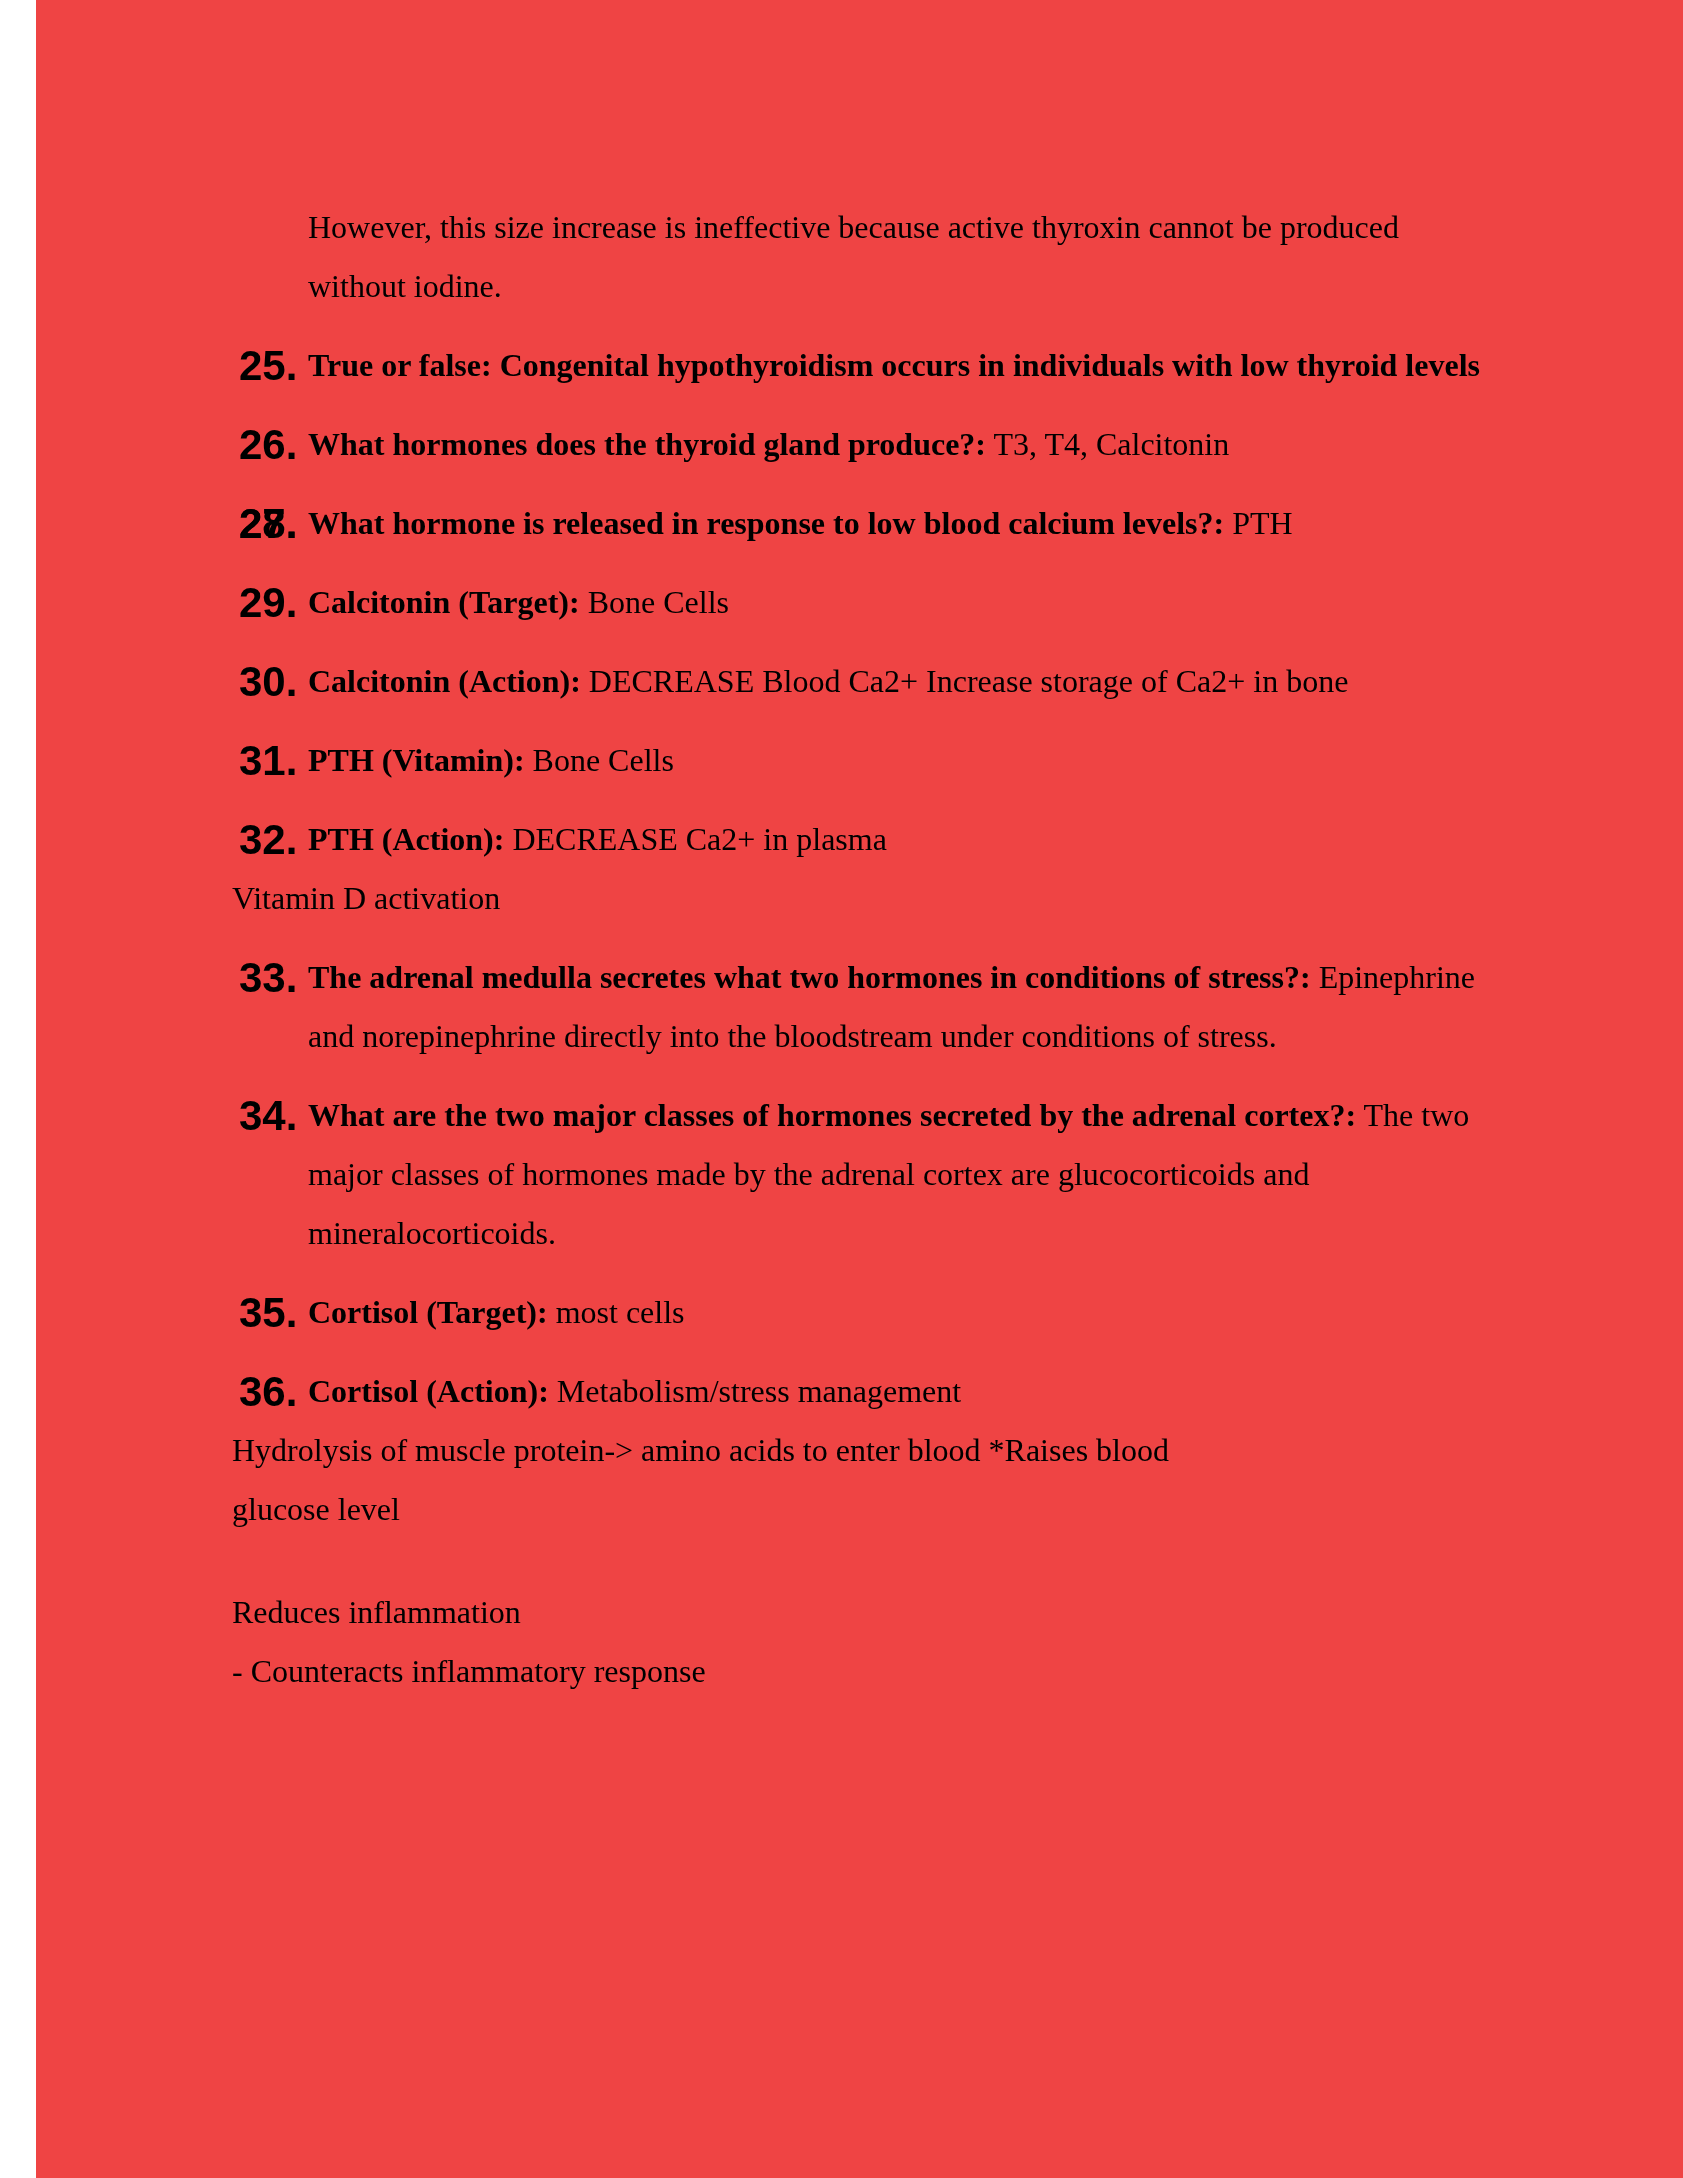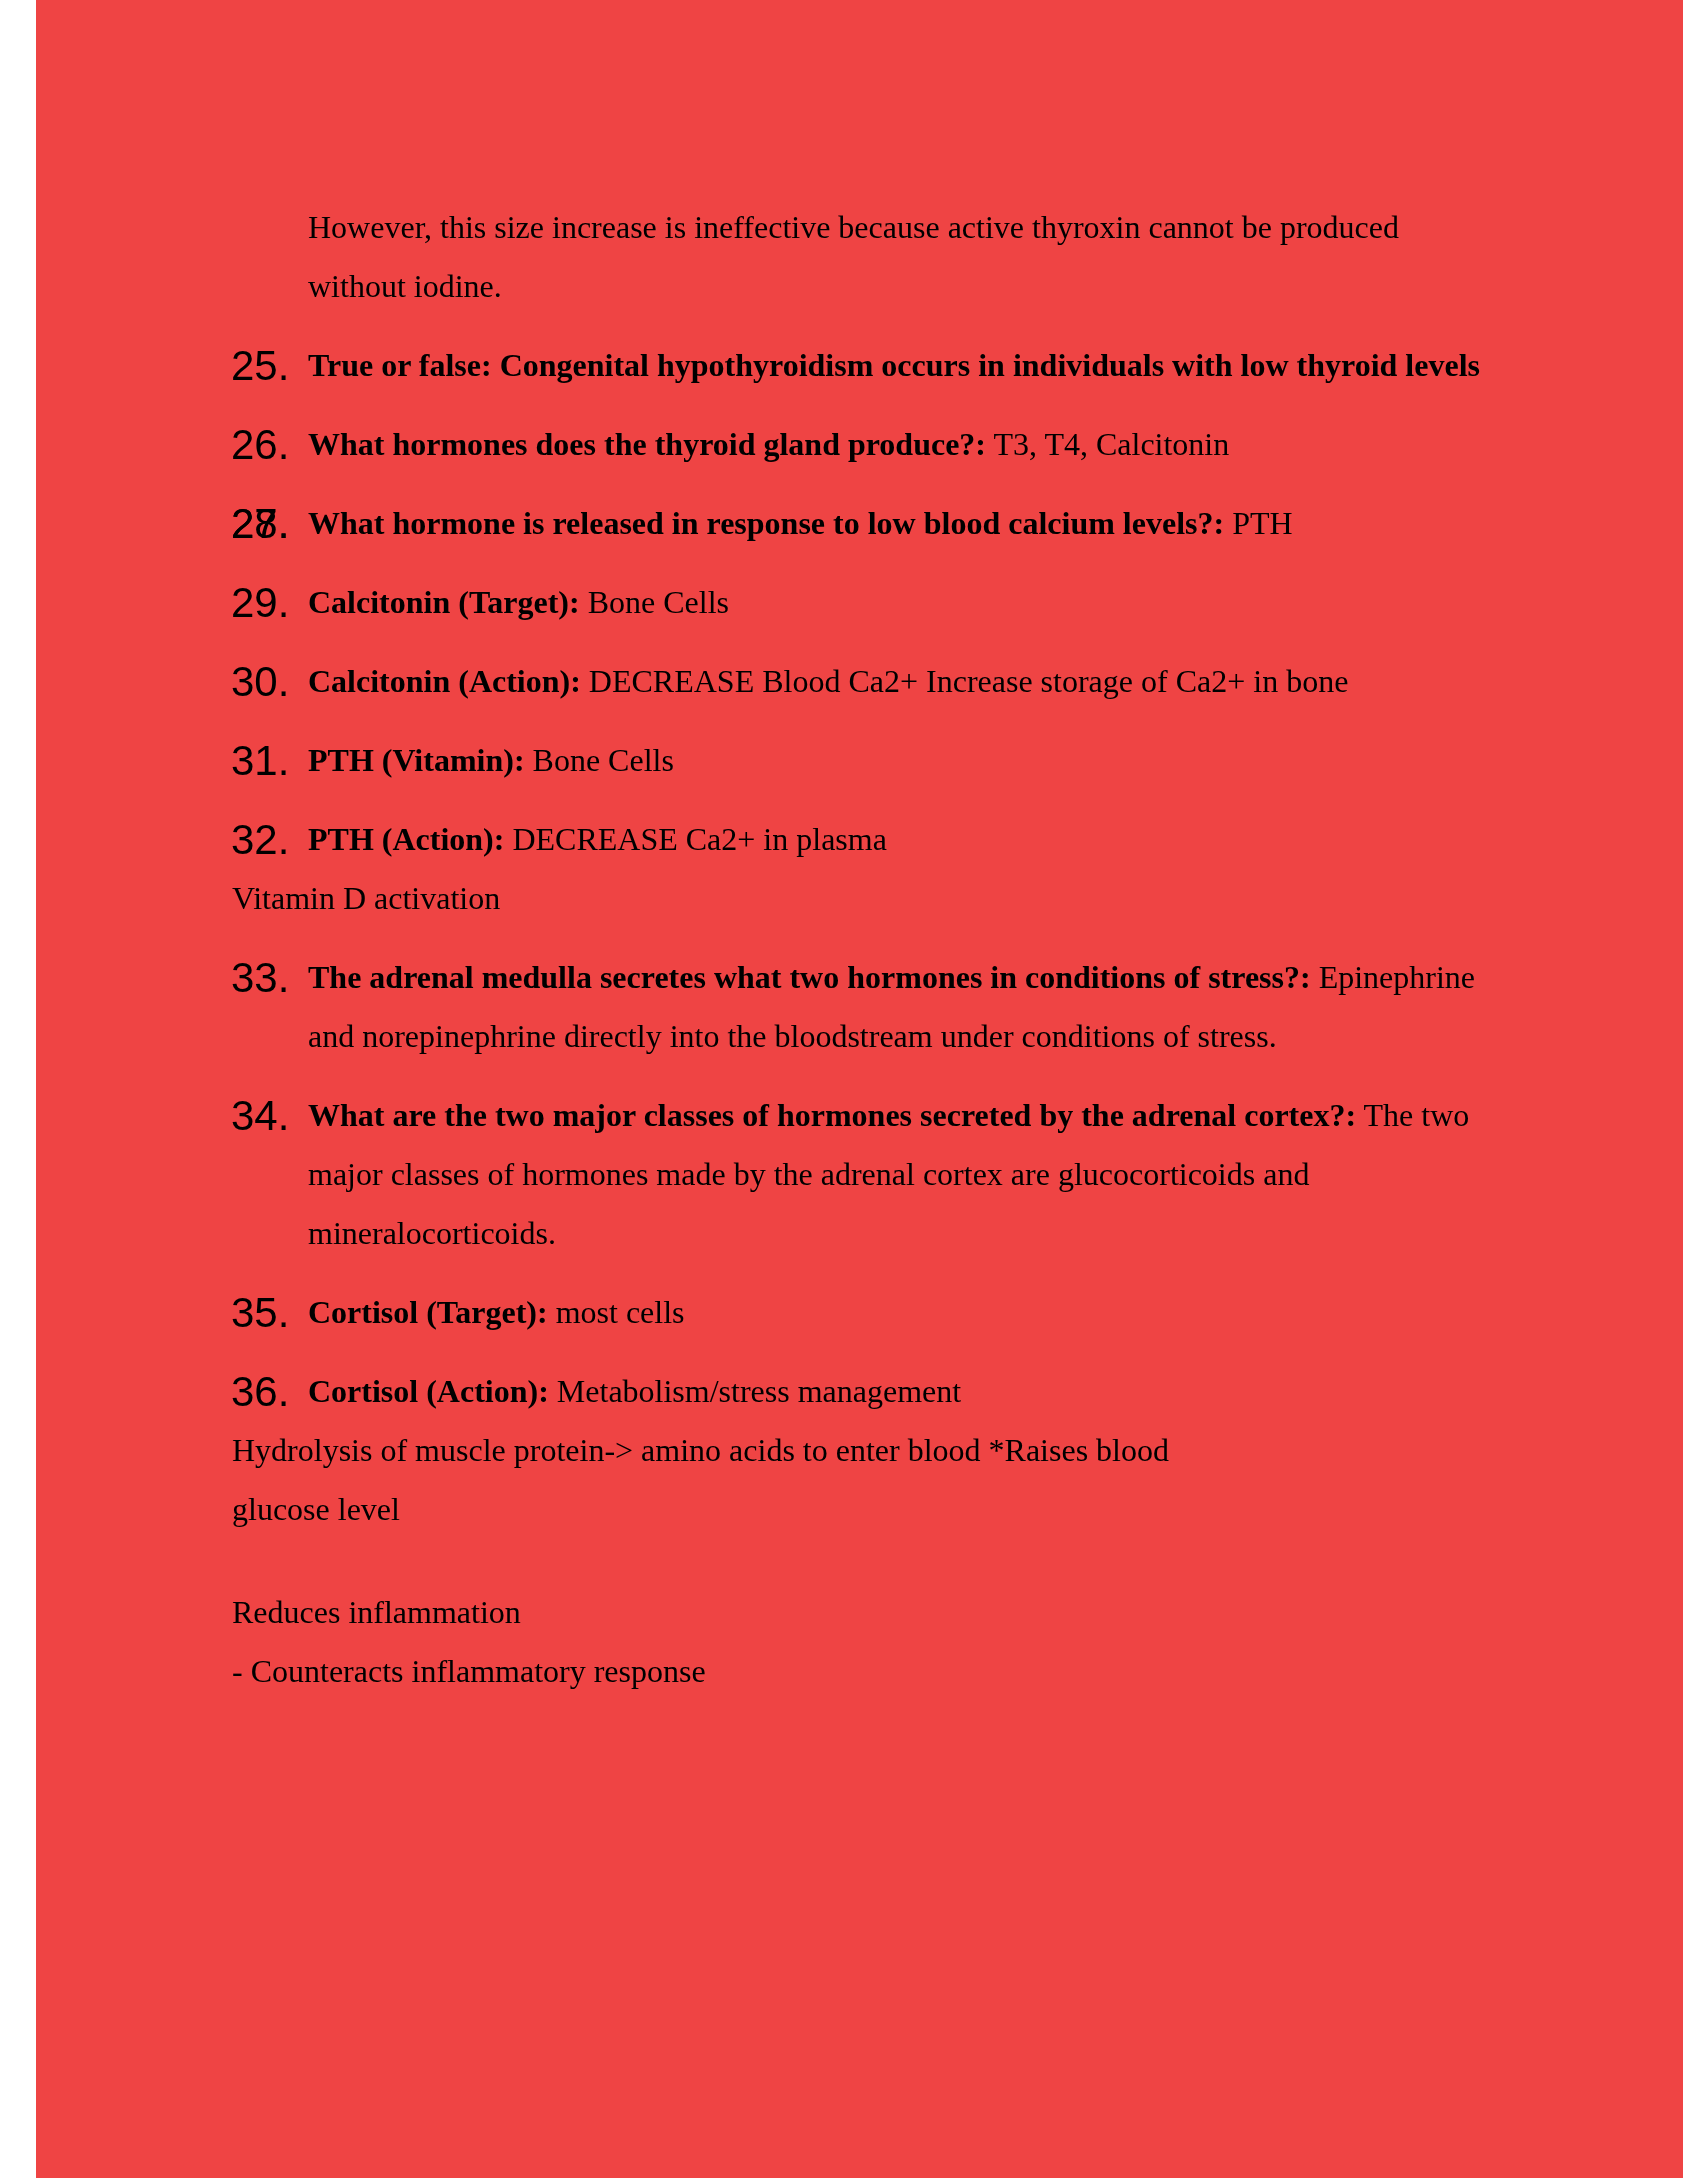--- a/index.html
+++ b/index.html
@@ -21,27 +21,27 @@
     padding-top: 198px;
   }
   .block {
     position: relative;
   }
   .block.item {
     margin-top: 20px;
   }
   .item .num {
     position: absolute;
-    left: 195px;
+    left: 203px;
     top: 0;
     height: 59px;
     line-height: 59px;
     font-family: "Liberation Sans", sans-serif;
     font-size: 42px;
-    font-weight: 400;
+    font-weight: 700;
     white-space: nowrap;
   }
   .item .content {
     margin-left: 272px;
   }
   .para.hanging {
     margin-left: 272px;
   }
   .para.flush {
     margin-left: 196px;

